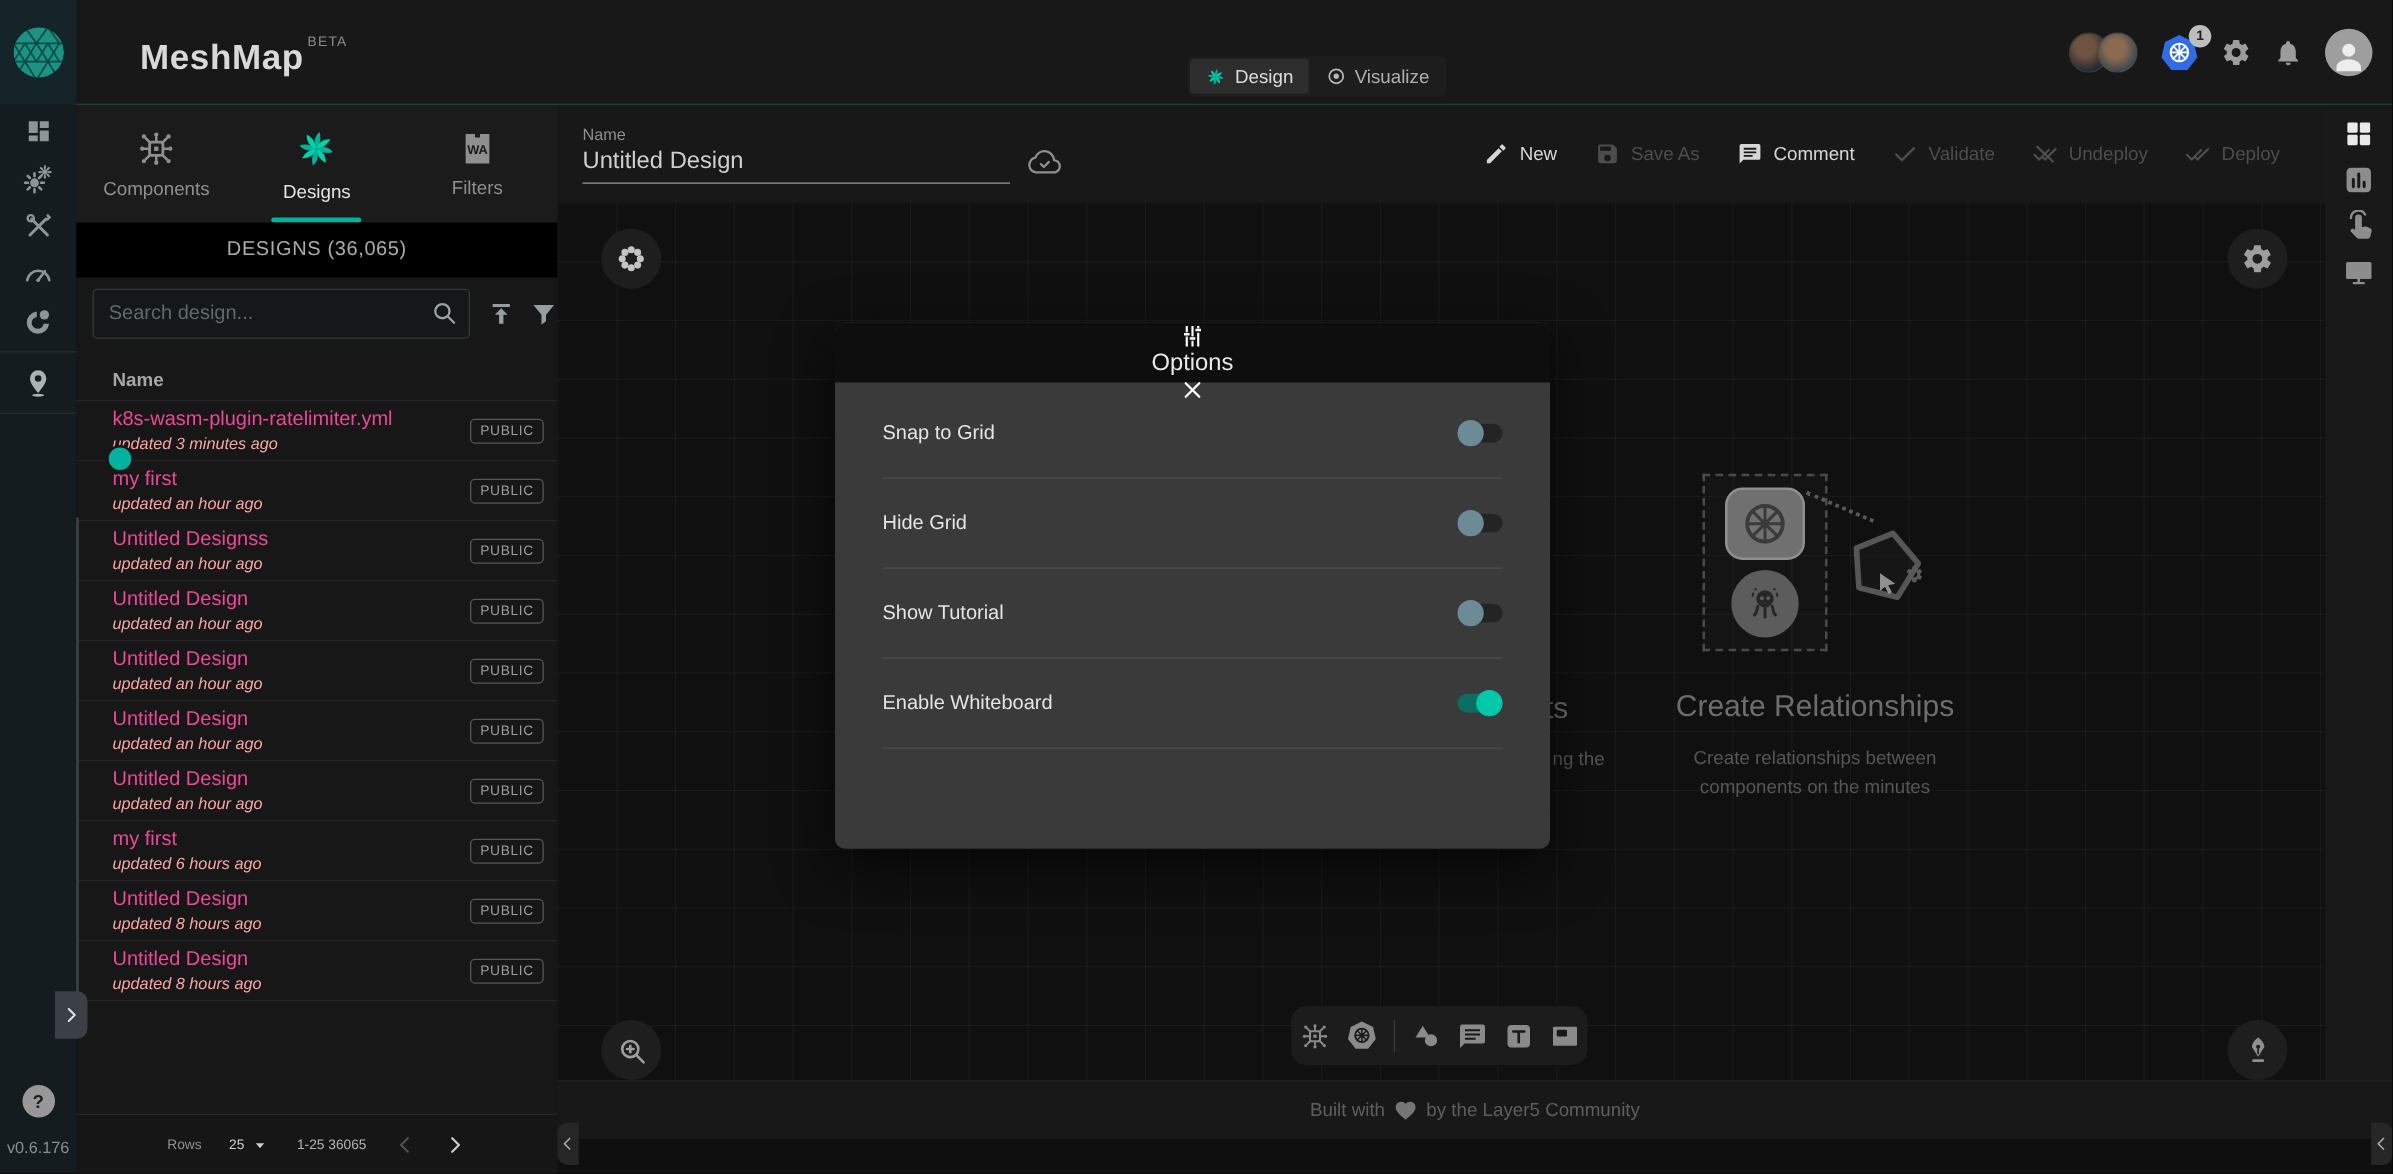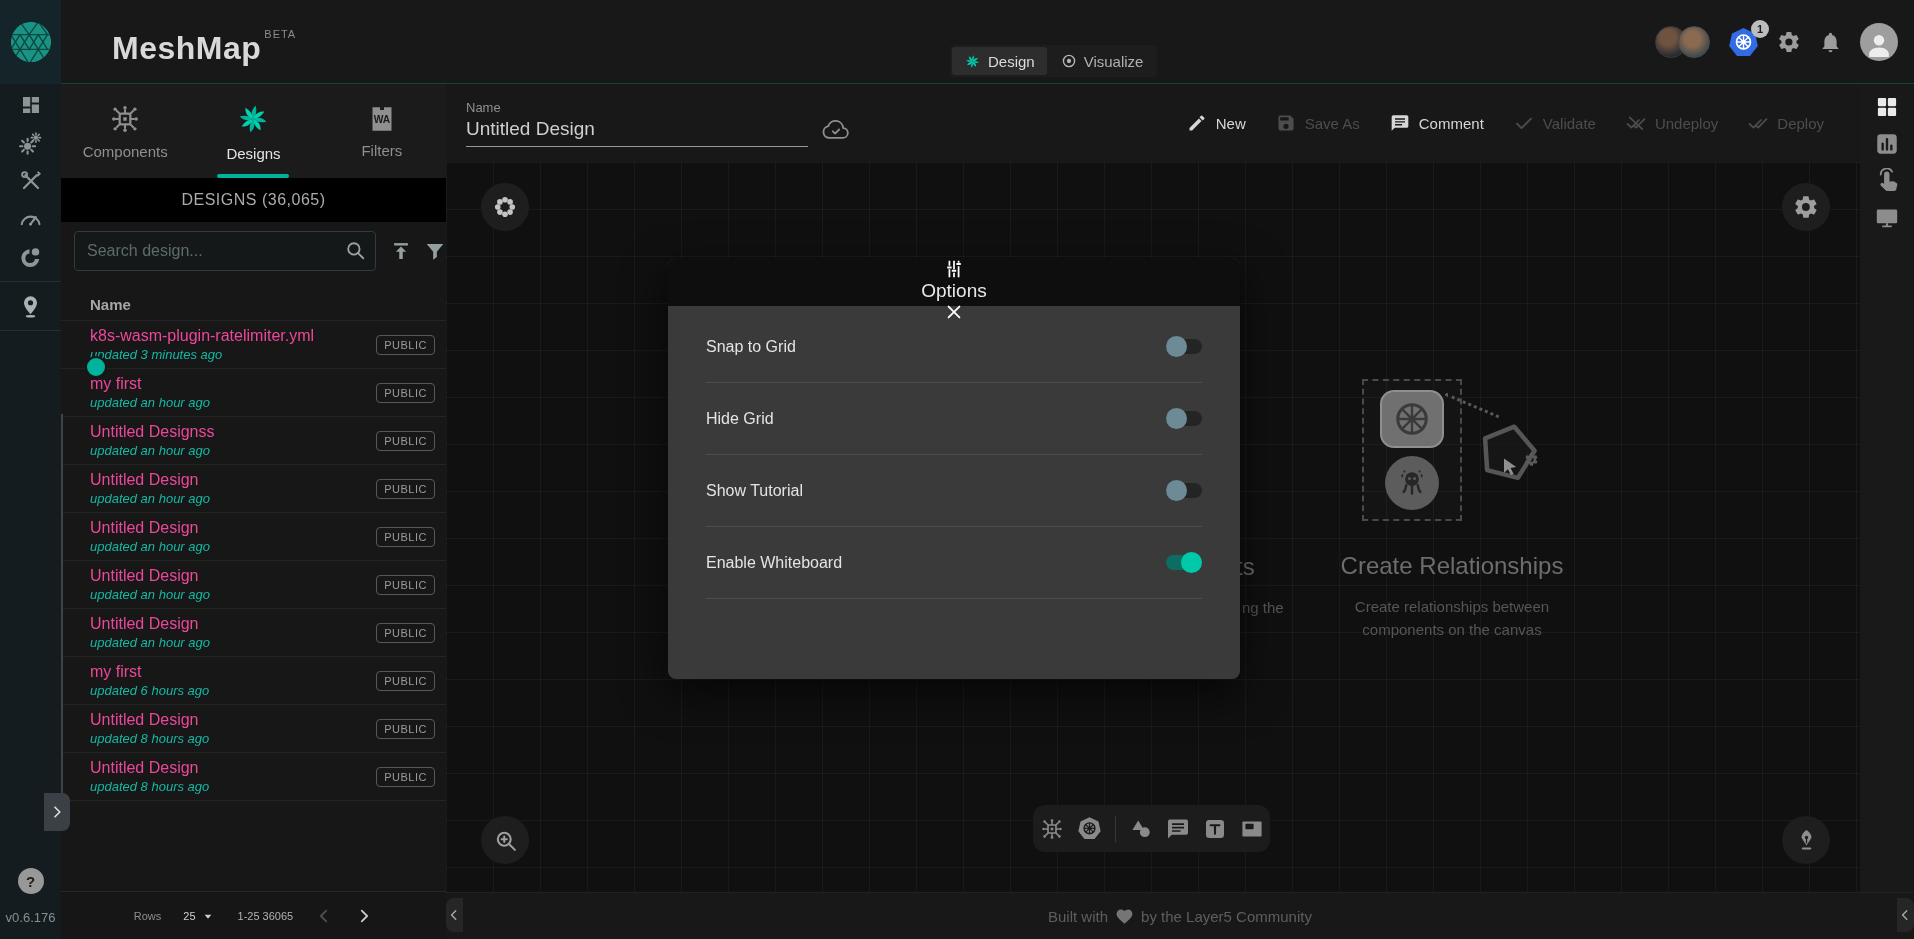--- a/index.html
+++ b/index.html
@@ -4,21 +4,21 @@
 <style>
   html,body{margin:0;padding:0;background:#000;}
   .screen{position:relative;width:1914px;height:939px;background:#0f0f0f;overflow:hidden;
           font-family:"Liberation Sans",sans-serif;color:#ddd;}
   .abs{position:absolute;}
   svg{display:block;}
   
   .hdr{left:0;top:0;width:1914px;height:84px;background:#181818;border-bottom:1px solid #10453c;box-sizing:border-box;}
   .logo-cell{left:0;top:0;width:61px;height:84px;background:#152428;display:flex;align-items:center;justify-content:center;}
   .app-title{left:112px;top:30px;display:flex;align-items:flex-start;}
-  .app-name{font-size:32px;font-weight:bold;color:#d9d9d9;letter-spacing:.5px;}
+  .app-name{font-size:28px;font-weight:bold;color:#d9d9d9;letter-spacing:.5px;}
   .beta{font-size:11px;color:#8c8c8c;margin:-2px 0 0 3px;letter-spacing:1px;}
   .mode{left:950px;top:45px;height:32px;background:#1d1d1d;border-radius:4px;display:flex;align-items:center;padding:2px;gap:2px;box-sizing:border-box;}
   .mode-item{display:flex;align-items:center;gap:7px;padding:0 12px;height:28px;border-radius:3px;font-size:15px;color:#b0b0b0;cursor:pointer;}
   .mode-item.active{background:#2d2d2d;color:#dcdcdc;}
   .hdr-right{right:16px;top:0;height:84px;display:flex;align-items:center;gap:18px;}
   .avatar{width:30px;height:30px;border-radius:50%;}
   .av1{background:radial-gradient(circle at 40% 35%, #6f5240 0 30%, #262a31 72%);border:1px solid #3a3a3a;}
   .av2{background:radial-gradient(circle at 45% 40%, #8a6a50 0 32%, #35464e 78%);border:1px solid #4c4c4c;margin-left:-9px;}
   .k8s-wrap{position:relative;}
   .badge1{position:absolute;top:-7px;right:-10px;width:18px;height:18px;border-radius:50%;background:#bdbdbd;color:#1d1d1d;
@@ -48,21 +48,21 @@
   .search-input{width:100%;height:100%;box-sizing:border-box;background:#141819;border:1px solid #323a3c;border-radius:4px;
                 color:#ffffff;font-size:16px;padding:0 40px 0 12px;outline:none;font-family:"Liberation Sans",sans-serif;}
   .search-input::placeholder{color:#5f6a6a;}
   .search-ic{position:absolute;right:10px;top:8px;color:#9aa4a4;}
   .tool-ic{color:#94a0a0;margin-left:14px;cursor:pointer;}
   .col-header{left:29px;top:212px;font-size:15px;font-weight:bold;color:#a6a6a6;}
   .rows{left:0;top:236px;width:385px;border-bottom:1px solid #242424;}
   .row{height:48px;border-top:1px solid #242424;display:flex;align-items:center;justify-content:space-between;
        padding:0 11px 0 29px;box-sizing:border-box;cursor:pointer;}
   .row-name{font-size:16px;color:#ec4899;line-height:1.1;}
-  .row-sub{font-size:13px;color:#14b8a6;font-style:italic;margin-top:3px;}
+  .row-sub{font-size:13px;color:#fca5a5;font-style:italic;margin-top:3px;}
   .pub-badge{border:1px solid #585858;color:#9c9c9c;font-size:11px;border-radius:4px;padding:3px 7px;letter-spacing:.5px;flex:none;}
   .avatar-dot{left:24px;top:272px;width:18px;height:18px;border-radius:50%;background:#00B39F;border:2px solid #171717;z-index:2;}
   .panel-scroll{left:0;top:330px;width:2px;height:410px;background:#3e4446;}
   .pagination{left:0;bottom:0;width:385px;height:47px;border-top:1px solid #262626;background:#161616;display:flex;
               align-items:center;justify-content:center;gap:22px;font-size:11px;color:#8f8f8f;}
   .per-page{display:flex;align-items:center;gap:4px;color:#cfcfcf;cursor:pointer;}
   .range{color:#b3b3b3;}
   .pg-btn{display:flex;align-items:center;cursor:pointer;}
   
   .strip{left:446px;top:84px;width:1414px;height:78px;background:#181818;}
@@ -108,21 +108,21 @@
   .modal-title{flex:1;text-align:center;font-size:19px;color:#e8e8e8;}
   .modal-ic{color:#fff;cursor:pointer;}
   .modal-body{padding:5px 38px 0;}
   .setting{height:71px;display:flex;align-items:center;justify-content:space-between;border-bottom:1px solid #4d4d4d;}
   .setting-label{font-size:16px;color:#e4e4e4;}
   .switch{position:relative;width:36px;height:15px;border-radius:8px;background:#242424;cursor:pointer;flex:none;}
   .knob{position:absolute;top:-3px;left:0;width:21px;height:21px;border-radius:50%;background:#6c8b97;}
   .switch.on{background:#0c6e62;}
   .switch.on .knob{left:15px;background:#00C9A9;}
   
-  .footer{left:446px;top:892px;width:1468px;height:47px;background:#181818;border-top:1px solid #212121;display:flex;
+  .footer{left:446px;top:864px;width:1468px;height:47px;background:#181818;border-top:1px solid #212121;display:flex;
           align-items:center;justify-content:center;gap:7px;font-size:15px;color:#5e5e5e;box-sizing:border-box;}
   .edge-tab{position:absolute;width:17px;height:34px;background:#262626;color:#a9a9a9;display:flex;align-items:center;
             justify-content:center;z-index:4;cursor:pointer;}
   .edge-left{left:446px;top:898px;border-radius:0 8px 8px 0;}
   .edge-right{left:1897px;top:898px;border-radius:8px 0 0 8px;}
   .rot180{transform:rotate(180deg);}
 </style>
 </head>
 <body>
 
@@ -745,21 +745,21 @@
       </svg>
   </span>
   <span class="abs" style="left:1524px;top:452px;color:#5a5a5a;z-index:1">
     <svg width="15" height="15">
         <use href="#i-gear"></use>
       </svg>
   </span>
   <div class="abs hint-title">Create Relationships</div>
   <div class="abs hint-sub">
     <div>Create relationships between</div>
-    <div>components on the canvas</div>
+    <div>components on the minutes</div>
   </div>
   <span class="abs frag-title">ts</span>
   <span class="abs frag-sub">ng the</span>
 
   <div class="abs dock">
     <span class="dock-ic">
         <svg width="24" height="24">
           <use href="#i-chip"></use>
         </svg>
       </span>

